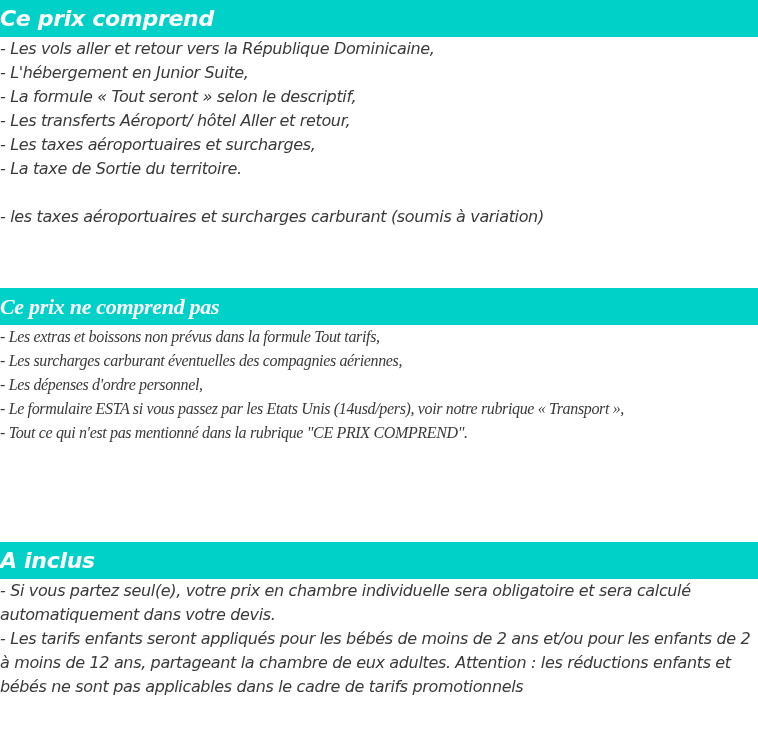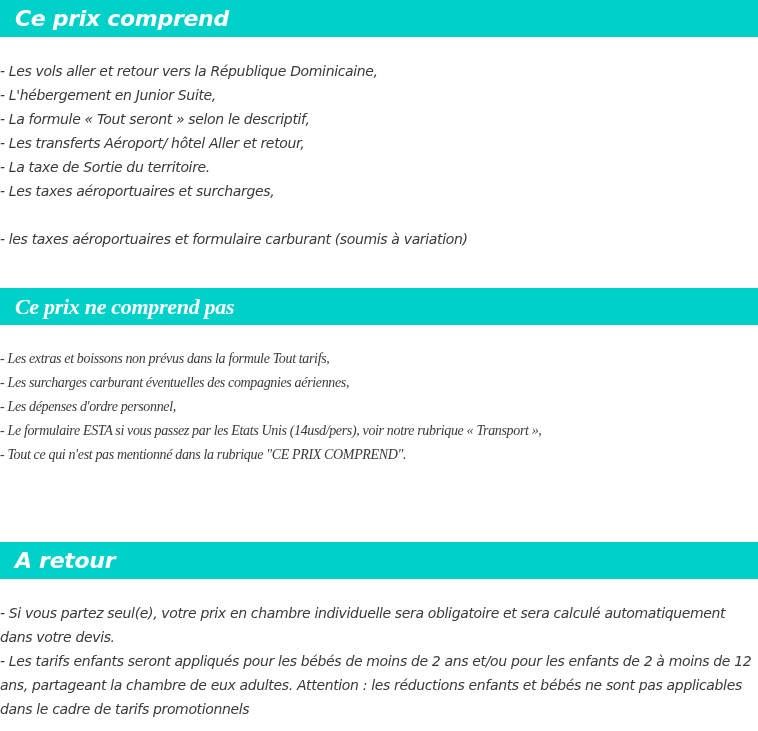--- a/index.html
+++ b/index.html
@@ -16,39 +16,38 @@
     }
     .section {
       position: absolute;
       left: 0;
       width: 758px;
     }
     .section-header {
       background: #00d1c8;
       height: 37px;
       box-sizing: border-box;
-      padding-left: 15px;
       display: flex;
       align-items: center;
     }
     .section-title {
       color: #ffffff;
       font-style: italic;
       font-weight: bold;
       font-size: 22px;
       letter-spacing: -0.3px;
       margin: 0;
       line-height: 37px;
     }
     .section-body {
       font-style: italic;
-      font-size: 14px;
+      font-size: 16px;
       line-height: 24px;
       letter-spacing: -0.35px;
-      padding-top: 22px;
+      padding-top: 0;
     }
     .line {
       display: block;
       white-space: nowrap;
       height: 24px;
     }
     .blank {
       display: block;
       height: 24px;
     }
@@ -66,41 +65,41 @@
 
 <div class="section" id="sec1">
   <div class="section-header">
     <h2 class="section-title">Ce prix comprend</h2>
   </div>
   <div class="section-body">
     <span class="line">- Les vols aller et retour vers la République Dominicaine,</span>
     <span class="line">- L'hébergement en Junior Suite,</span>
     <span class="line">- La formule « Tout seront » selon le descriptif,</span>
     <span class="line">- Les transferts Aéroport/ hôtel Aller et retour,</span>
+    <span class="line">- Les taxes aéroportuaires et surcharges,</span>
     <span class="line">- La taxe de Sortie du territoire.</span>
-    <span class="line">- Les taxes aéroportuaires et surcharges,</span>
     <span class="blank"></span>
-    <span class="line">- les taxes aéroportuaires et formulaire carburant (soumis à variation)</span>
+    <span class="line">- les taxes aéroportuaires et surcharges carburant (soumis à variation)</span>
   </div>
 </div>
 
 <div class="section" id="sec2">
   <div class="section-header">
     <h2 class="section-title">Ce prix ne comprend pas</h2>
   </div>
   <div class="section-body">
     <span class="line">- Les extras et boissons non prévus dans la formule Tout tarifs,</span>
     <span class="line">- Les surcharges carburant éventuelles des compagnies aériennes,</span>
     <span class="line">- Les dépenses d'ordre personnel,</span>
     <span class="line">- Le formulaire ESTA si vous passez par les Etats Unis (14usd/pers), voir notre rubrique « Transport »,</span>
     <span class="line">- Tout ce qui n'est pas mentionné dans la rubrique "CE PRIX COMPREND".</span>
   </div>
 </div>
 
 <div class="section" id="sec3">
   <div class="section-header">
-    <h2 class="section-title">A retour</h2>
+    <h2 class="section-title">A inclus</h2>
   </div>
   <div class="section-body">
     <span class="para">- Si vous partez seul(e), votre prix en chambre individuelle sera obligatoire et sera calculé automatiquement dans votre devis.</span>
     <span class="para">- Les tarifs enfants seront appliqués pour les bébés de moins de 2 ans et/ou pour les enfants de 2 à moins de 12 ans, partageant la chambre de eux adultes. Attention : les réductions enfants et bébés ne sont pas applicables dans le cadre de tarifs promotionnels</span>
   </div>
 </div>
 
 </body></html>

